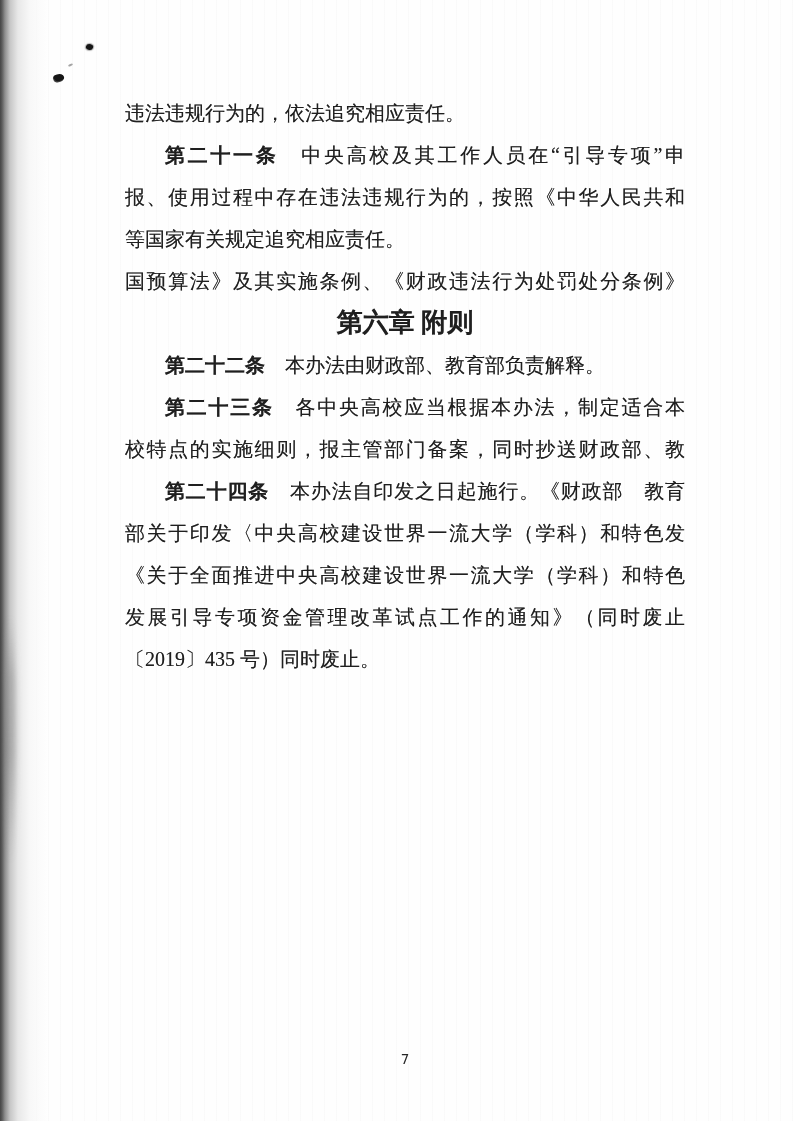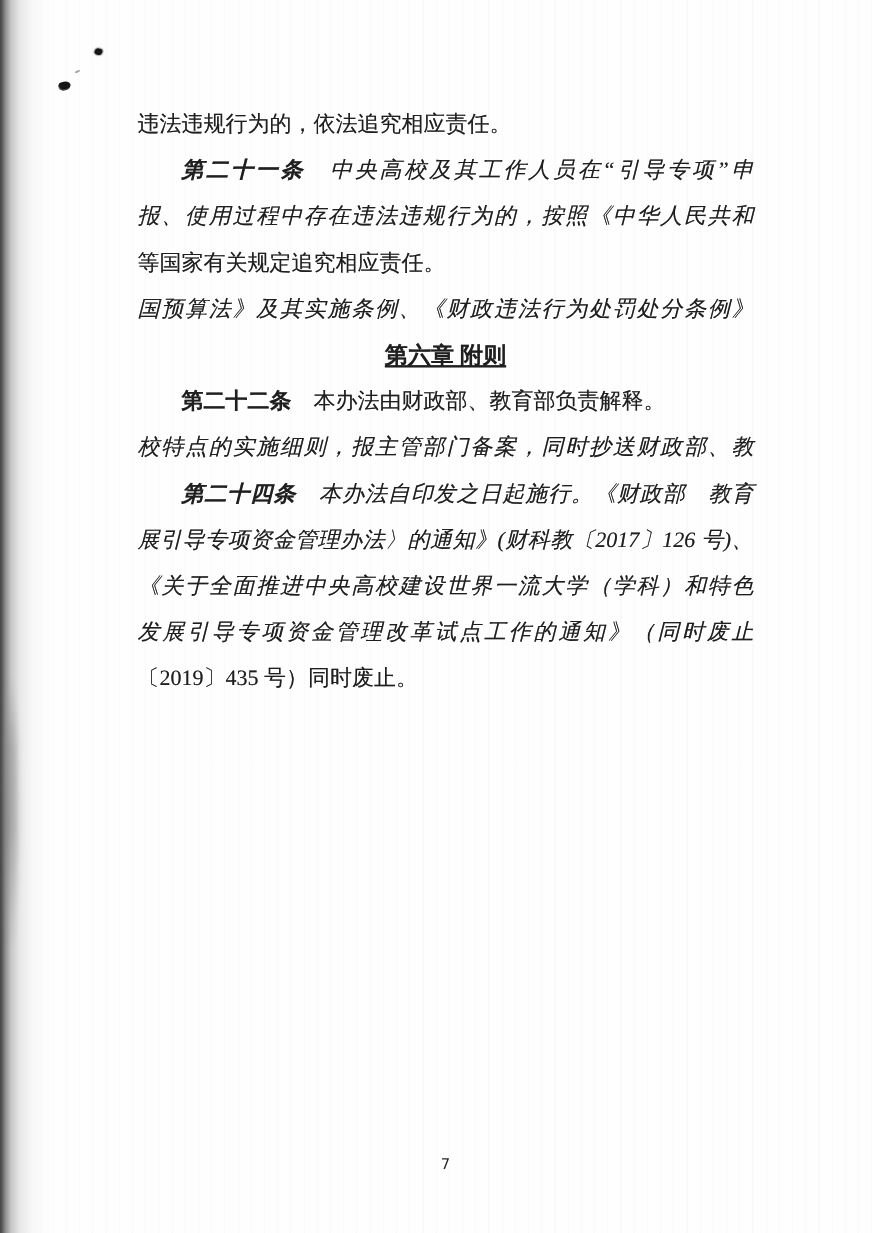--- a/index.html
+++ b/index.html
@@ -77,29 +77,27 @@
     line-height: 42px;
     font-size: 20px;
     white-space: nowrap;
     text-shadow: 0 0 0.4px rgba(30,30,30,0.55);
   }
   .ln.j {
     white-space: normal;
     text-align: justify;
     text-align-last: justify;
     text-justify: inter-character;
-    font-style: italic;
   }
   .ln.ind { text-indent: 2em; }
   .ln.c {
     text-align: center;
     text-align-last: center;
     font-weight: bold;
-    font-size: 21px;
-    text-decoration: underline;
+    font-size: 26px;
   }
   .art { font-weight: bold; text-align: right; }
   .pageno {
     position: absolute;
     left: 125px; top: 1051px;
     width: 560px;
     text-align: center;
     font-family: "DejaVu Sans", sans-serif;
     font-size: 13.5px;
     color: #262626;
@@ -125,28 +123,29 @@
     <p class="ln j">报、使用过程中存在违法违规行为的，按照《中华人民共和</p>
 
     <p class="ln">等国家有关规定追究相应责任。</p>
 
     <p class="ln j">国预算法》及其实施条例、《财政违法行为处罚处分条例》</p>
 
     <p class="ln c">第六章 附则</p>
 
     <p class="ln ind"><span class="art">第二十二条</span><span>　本办法由财政部、教育部负责解释。</span></p>
 
+    <p class="ln j ind"><span class="art">第二十三条</span><span>　各中央高校应当根据本办法，制定适合本</span></p>
 
     <p class="ln j">校特点的实施细则，报主管部门备案，同时抄送财政部、教</p>
 
 
     <p class="ln j ind"><span class="art">第二十四条</span><span>　本办法自印发之日起施行。《财政部　教育</span></p>
 
+    <p class="ln j">部关于印发〈中央高校建设世界一流大学（学科）和特色发</p>
 
-    <p class="ln j">展引导专项资金管理办法〉的通知》(财科教〔2017〕126 号)、</p>
 
     <p class="ln j">《关于全面推进中央高校建设世界一流大学（学科）和特色</p>
 
     <p class="ln j">发展引导专项资金管理改革试点工作的通知》（同时废止</p>
 
     <p class="ln">〔2019〕435 号）同时废止。</p>
 
   </div>
 
   <div class="pageno">7</div>

